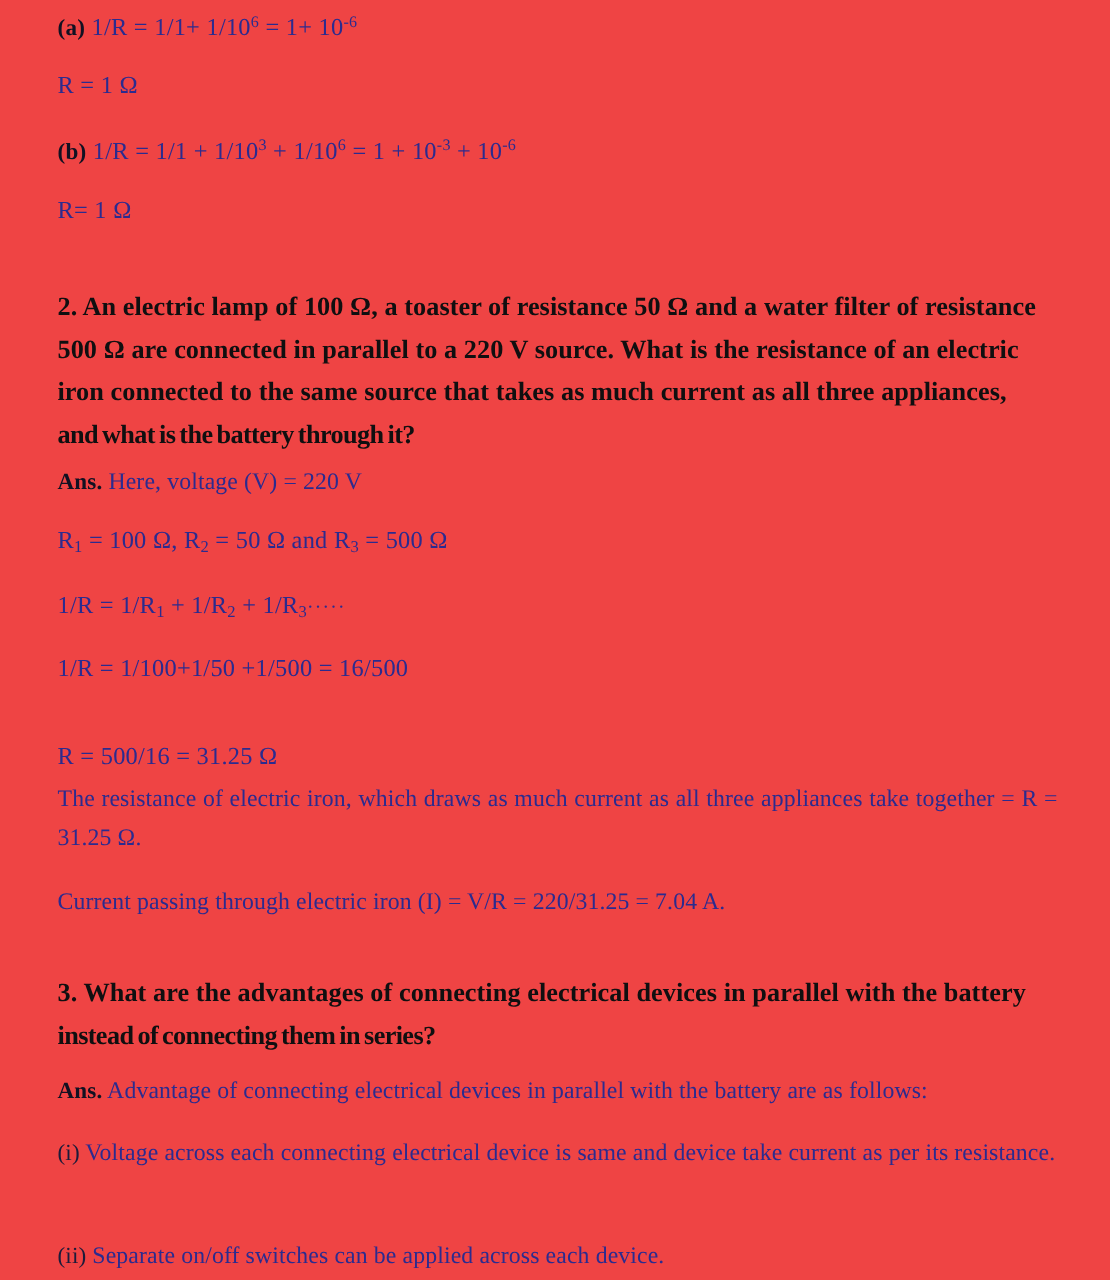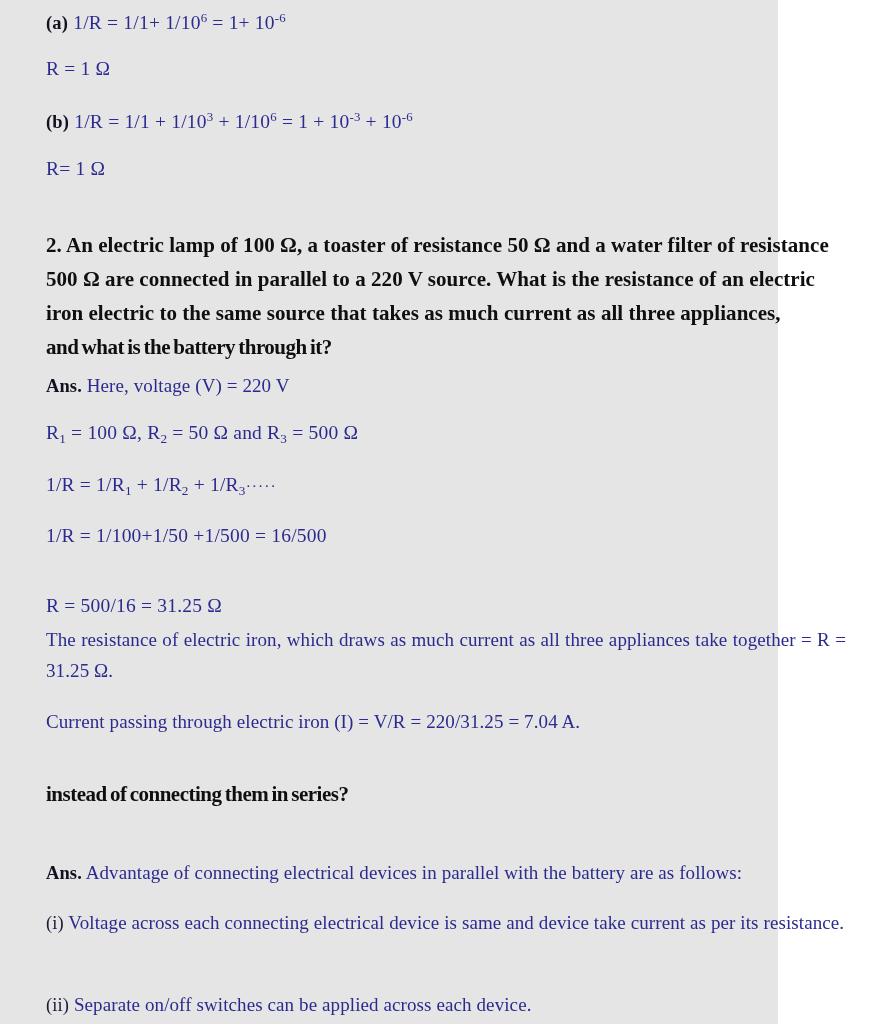--- a/index.html
+++ b/index.html
@@ -10,23 +10,23 @@
   body {
     width: 888px;
     height: 1024px;
     overflow: hidden;
     font-family: "Liberation Serif", "DejaVu Serif", serif;
     -webkit-font-smoothing: antialiased;
   }
 
   .page {
     position: relative;
-    width: 778px;
+    width: 888px;
     height: 1024px;
-    background: #e5e5e5;
+    background: #ef4444;
     box-sizing: border-box;
     padding: 0 43px 0 46px;
   }
 
   
   .blk {
     color: #2b2b8f;
     font-size: 19px;
     line-height: 1.45;
     letter-spacing: 0.1px;
@@ -120,21 +120,21 @@
     <span class="lbl-bold">(b)</span><span>
       <span>1/R = 1/1 + 1/10</span><sup>3</sup><span> + 1/10</span><sup>6</sup><span> = 1 + 10</span><sup>-3</sup><span> + 10</span><sup>-6</sup>
     </span>
   </div>
 
   <div class="pos eq" id="eq-b-res">R= 1 Ω</div>
 
   <div class="pos q" id="question-2">
     <span class="qline">2. An electric lamp of 100 Ω, a toaster of resistance 50 Ω and a water filter of resistance</span>
     <span class="qline">500 Ω are connected in parallel to a 220 V source. What is the resistance of an electric</span>
-    <span class="qline">iron electric to the same source that takes as much current as all three appliances,</span>
+    <span class="qline">iron connected to the same source that takes as much current as all three appliances,</span>
     <span class="qline tight">and what is the battery through it?</span>
   </div>
 
   <div class="pos blk" id="ans-2-line">
     <span class="lbl-bold">Ans.</span>
     <span>Here, voltage (V) = 220 V</span>
   </div>
 
   <div class="pos eq" id="ans-2-r123">
     <span>R</span><sub>1</sub><span> = 100 Ω, R</span><sub>2</sub><span> = 50 Ω and R</span><sub>3</sub><span> = 500 Ω</span>
@@ -146,20 +146,21 @@
 
   <div class="pos eq" id="ans-2-sum">1/R = 1/100+1/50 +1/500 = 16/500</div>
 
   <div class="pos eq" id="ans-2-rvalue">R = 500/16 = 31.25 Ω</div>
 
   <div class="pos para" id="ans-2-concl">The resistance of electric iron, which draws as much current as all three appliances take together = R = 31.25 Ω.</div>
 
   <div class="pos para nowrapline" id="ans-2-curr">Current passing through electric iron (I) = V/R = 220/31.25 = 7.04 A.</div>
 
   <div class="pos q" id="question-3">
+    <span class="qline">3. What are the advantages of connecting electrical devices in parallel with the battery</span>
     <span class="qline tight">instead of connecting them in series?</span>
   </div>
 
   <div class="pos para nowrapline" id="ans-3-line">
     <span class="lbl-bold">Ans.</span>
     <span>Advantage of connecting electrical devices in parallel with the battery are as follows:</span>
   </div>
 
   <div class="pos para" id="ans-3-i">
     <span class="lbl-bold" style="font-weight:normal;color:#1b1b3a;">(i)</span>

